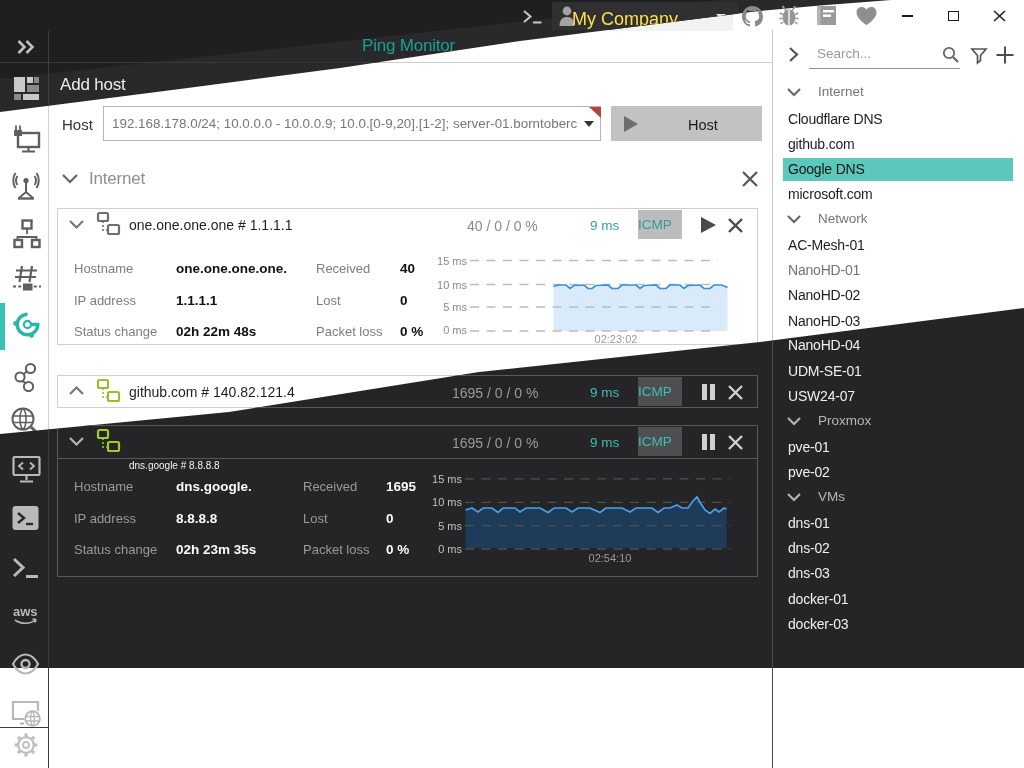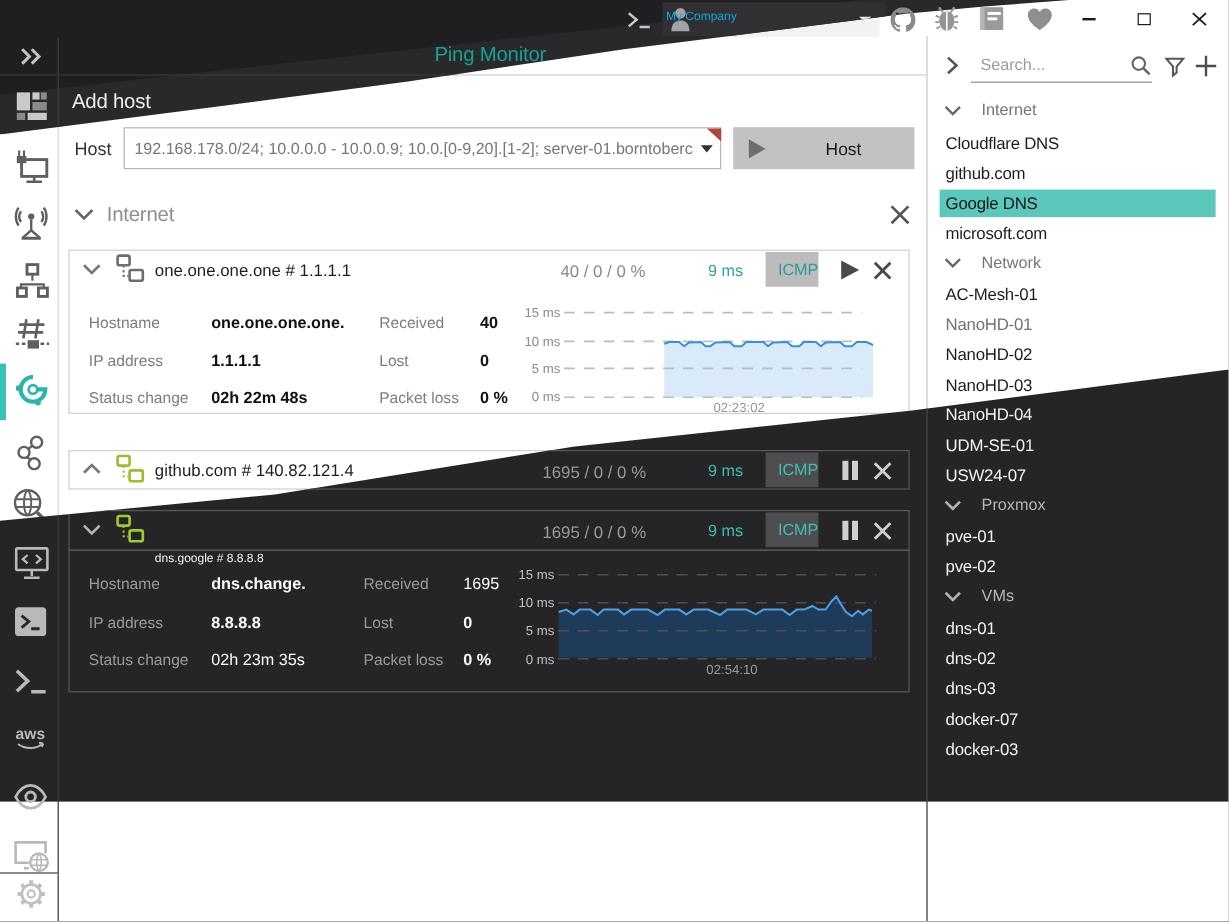--- a/index.html
+++ b/index.html
@@ -5,21 +5,21 @@
 body{font-family:"Liberation Sans",sans-serif;background:#fff;position:relative}
 .abs{position:absolute}
 .txt{position:absolute;white-space:nowrap}
 #page{position:absolute;left:0;top:0;width:1024px;height:768px;overflow:hidden}
 
 .vline{position:absolute;width:1px;background:#d4d4d4}
 .hline{position:absolute;height:1px;background:#dcdcdc}
 .lbl{color:#7d7d7d;font-size:13px}
 .val{color:#101010;font-size:13.5px;font-weight:bold}
 .cardbox{position:absolute;border:1px solid #cfcfcf;background:#fff}
-.chip{position:absolute;width:44px;height:29px;background:#bcbcbc;color:#2d9d95;font-size:13.5px;text-align:right;line-height:29px}
+.chip{position:absolute;width:44px;height:29px;background:#bcbcbc;color:#2d9d95;font-size:13.5px;text-align:left;line-height:29px}
 .ti{font-size:14px;letter-spacing:-0.2px}
 .tg{font-size:13.5px}
 </style></head>
 <body>
 <div id="page">
 
 <div id="base" class="abs" style="left:0;top:0;width:1024px;height:768px">
   <div class="vline" style="left:48px;top:62px;height:706px"></div>
   <div class="hline" style="left:0;top:62px;width:772px;background:#cdcdcd"></div>
   <div class="vline" style="left:772px;top:30px;height:738px;background:#c9c9c9"></div>
@@ -162,21 +162,21 @@
 
   <div class="abs" style="left:552px;top:2px;width:186px;height:28px;background:#303032"></div>
   <svg class="abs" style="left:522px;top:9px" width="22" height="16" viewBox="0 0 22 16">
         <path d="M2 2 L8.5 7.5 L2 13" stroke="#c6c6c6" stroke-width="2.1" fill="none"></path>
         <line x1="11" y1="13.5" x2="19.5" y2="13.5" stroke="#c6c6c6" stroke-width="2.1"></line>
       </svg>
   <svg class="abs" style="left:558px;top:5px" width="18" height="22" viewBox="0 0 18 22">
         <circle cx="9" cy="6" r="4.4" fill="#a3a3a3"></circle>
         <path d="M1.5 21 C1.5 14 5 12 9 12 C13 12 16.5 14 16.5 21 Z" fill="#a3a3a3"></path>
       </svg>
-  <div class="txt" style="left:555px;top:9px;font-size:10px;color:#0ea5e9">My Company</div>
+  <div class="txt" style="left:572px;top:9px;font-size:18px;color:#fde047">My Company</div>
   <div class="abs" style="left:716px;top:14px;width:0;height:0;border-left:5px solid transparent;border-right:5px solid transparent;border-top:5px solid #e8e8e8"></div>
 </div>
 
 <svg class="abs" style="left:742px;top:6px" width="21" height="21" viewBox="0 0 16 16">
  <path fill="#8a8a8a" fill-rule="evenodd" d="M8 0C3.58 0 0 3.58 0 8c0 3.54 2.29 6.53 5.47 7.59.4.07.55-.17.55-.38 0-.19-.01-.82-.01-1.49-2.01.37-2.53-.49-2.69-.94-.09-.23-.48-.94-.82-1.13-.28-.15-.68-.52-.01-.53.63-.01 1.08.58 1.23.82.72 1.21 1.87.87 2.33.66.07-.52.28-.87.51-1.07-1.78-.2-3.64-.89-3.64-3.95 0-.87.31-1.59.82-2.15-.08-.2-.36-1.02.08-2.12 0 0 .67-.21 2.2.82.64-.18 1.32-.27 2-.27s1.36.09 2 .27c1.53-1.04 2.2-.82 2.2-.82.44 1.1.16 1.92.08 2.12.51.56.82 1.27.82 2.15 0 3.07-1.87 3.75-3.65 3.95.29.25.54.73.54 1.48 0 1.07-.01 1.93-.01 2.2 0 .21.15.46.55.38A8.01 8.01 0 0016 8c0-4.42-3.58-8-8-8z"></path>
 </svg>
 
 <svg class="abs" style="left:779px;top:4px" width="20" height="23" viewBox="0 0 20 23">
   <g stroke="#959595" stroke-width="1.5" fill="none">
     <path d="M7 6.5 L4.5 3.5 M13 6.5 L15.5 3.5"></path>
@@ -280,21 +280,21 @@
   <div class="txt tg" style="left:818px;top:413.1px;color:#b5b5b5">Proxmox</div>
   <div class="txt ti" style="left:788px;top:438.5px;color:#f0f0f0">pve-01</div>
   <div class="txt ti" style="left:788px;top:463.8px;color:#f0f0f0">pve-02</div>
   <svg class="abs" style="left:786px;top:491.8px" width="16" height="11" viewBox="0 0 16 11">
           <path d="M2 2 L8 8 L14 2" stroke="#b2b2b2" stroke-width="2.2" fill="none"></path>
         </svg>
   <div class="txt tg" style="left:818px;top:489.1px;color:#b5b5b5">VMs</div>
   <div class="txt ti" style="left:788px;top:514.5px;color:#f0f0f0">dns-01</div>
   <div class="txt ti" style="left:788px;top:539.8px;color:#f0f0f0">dns-02</div>
   <div class="txt ti" style="left:788px;top:565.1px;color:#f0f0f0">dns-03</div>
-  <div class="txt ti" style="left:788px;top:590.5px;color:#f0f0f0">docker-07</div>
+  <div class="txt ti" style="left:788px;top:590.5px;color:#f0f0f0">docker-01</div>
   <div class="txt ti" style="left:788px;top:615.8px;color:#f0f0f0">docker-03</div>
 
   <div class="abs" style="left:57px;top:375px;width:701px;height:33px;border:1px solid #585858"></div>
   <div class="txt" style="left:452px;top:385px;font-size:14px;color:#9a9a9a">1695 / 0 / 0 %</div>
   <div class="txt" style="left:590px;top:385px;font-size:13.5px;color:#3fbdb2">9 ms</div>
   <div class="chip" style="left:638px;top:377px;background:#4e4e50;color:#3fbdb2">ICMP</div>
   <div class="abs" style="left:702px;top:384px;width:4.5px;height:16px;background:#d0d0d0"></div>
   <div class="abs" style="left:710px;top:384px;width:4.5px;height:16px;background:#d0d0d0"></div>
   <svg class="abs" style="left:726px;top:383px" width="19" height="19" viewBox="0 0 19 19">
           <path d="M3 3 L16 16 M16 3 L3 16" stroke="#cfcfcf" stroke-width="2.4" fill="none"></path>
@@ -316,27 +316,27 @@
   <div class="abs" style="left:702px;top:434px;width:4.5px;height:16px;background:#d0d0d0"></div>
   <div class="abs" style="left:710px;top:434px;width:4.5px;height:16px;background:#d0d0d0"></div>
   <svg class="abs" style="left:726px;top:433px" width="19" height="19" viewBox="0 0 19 19">
           <path d="M3 3 L16 16 M16 3 L3 16" stroke="#cfcfcf" stroke-width="2.4" fill="none"></path>
         </svg>
 
   <div class="abs" style="left:57px;top:458px;width:701px;height:119px;border:1px solid #585858"></div>
   <div class="txt" style="left:74px;top:479px;font-size:13px;color:#9a9a9a">Hostname</div>
   <div class="txt" style="left:74px;top:511px;font-size:13px;color:#9a9a9a">IP address</div>
   <div class="txt" style="left:74px;top:542px;font-size:13px;color:#9a9a9a">Status change</div>
-  <div class="txt" style="left:176px;top:479px;font-size:13.5px;font-weight:bold;color:#fafafa">dns.change.</div>
+  <div class="txt" style="left:176px;top:479px;font-size:13.5px;font-weight:bold;color:#fafafa">dns.google.</div>
   <div class="txt" style="left:176px;top:511px;font-size:13.5px;font-weight:bold;color:#fafafa">8.8.8.8</div>
-  <div class="txt" style="left:176px;top:542px;font-size:13.5px;font-weight:normal;color:#fafafa">02h 23m 35s</div>
+  <div class="txt" style="left:176px;top:542px;font-size:13.5px;font-weight:bold;color:#fafafa">02h 23m 35s</div>
   <div class="txt" style="left:303px;top:479px;font-size:13px;color:#9a9a9a">Received</div>
   <div class="txt" style="left:303px;top:511px;font-size:13px;color:#9a9a9a">Lost</div>
   <div class="txt" style="left:303px;top:542px;font-size:13px;color:#9a9a9a">Packet loss</div>
-  <div class="txt" style="left:386px;top:479px;font-size:13.5px;font-weight:normal;color:#fafafa">1695</div>
+  <div class="txt" style="left:386px;top:479px;font-size:13.5px;font-weight:bold;color:#fafafa">1695</div>
   <div class="txt" style="left:386px;top:511px;font-size:13.5px;font-weight:bold;color:#fafafa">0</div>
   <div class="txt" style="left:386px;top:542px;font-size:13.5px;font-weight:bold;color:#fafafa">0 %</div>
   <svg class="abs" style="left:430px;top:468px" width="330" height="100" viewBox="0 0 330 100">
     <g font-size="11" fill="#c0c0c0" text-anchor="end" font-family="Liberation Sans">
       <text x="32" y="14.5">15 ms</text>
             <text x="32" y="38">10 ms</text>
             <text x="32" y="61.5">5 ms</text>
             <text x="32" y="85">0 ms</text>
     </g>
     <path d="M35.5 42.0 L42.0 40.0 L48.0 44.0 L53.0 40.0 L62.0 40.0 L68.0 44.5 L73.0 40.0 L85.0 40.0 L90.0 44.0 L96.0 40.0 L110.0 40.0 L118.0 44.5 L124.0 40.0 L136.0 40.0 L142.0 44.0 L148.0 40.0 L160.0 40.0 L170.0 44.5 L176.0 40.0 L192.0 40.0 L200.0 44.0 L206.0 40.0 L222.0 40.0 L228.0 44.5 L234.0 40.0 L240.0 40.0 L247.0 37.0 L252.0 40.0 L258.0 40.0 L263.0 33.0 L267.0 29.0 L271.0 36.0 L275.0 42.0 L280.0 45.5 L285.0 41.0 L289.0 44.0 L294.0 40.0 L296.6 41.0 L296.6 80 L35.5 80 Z" fill="#1e3c59"></path>

